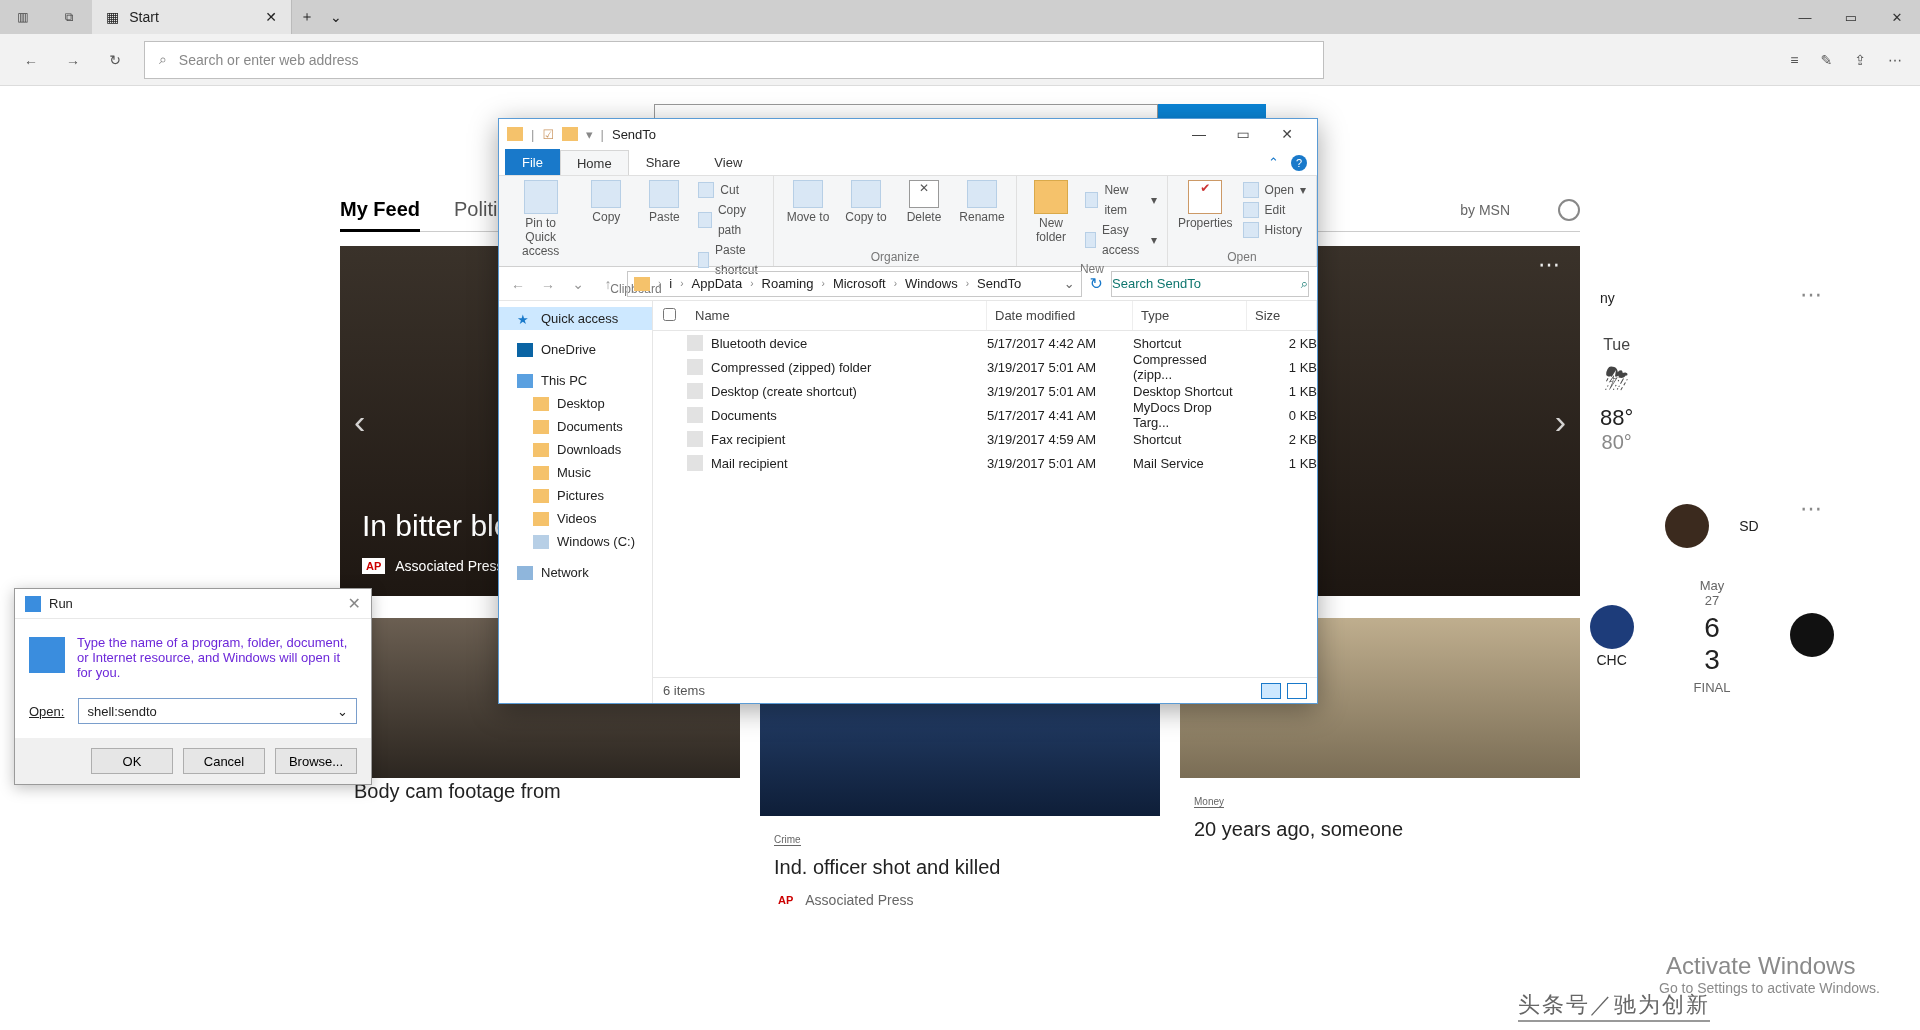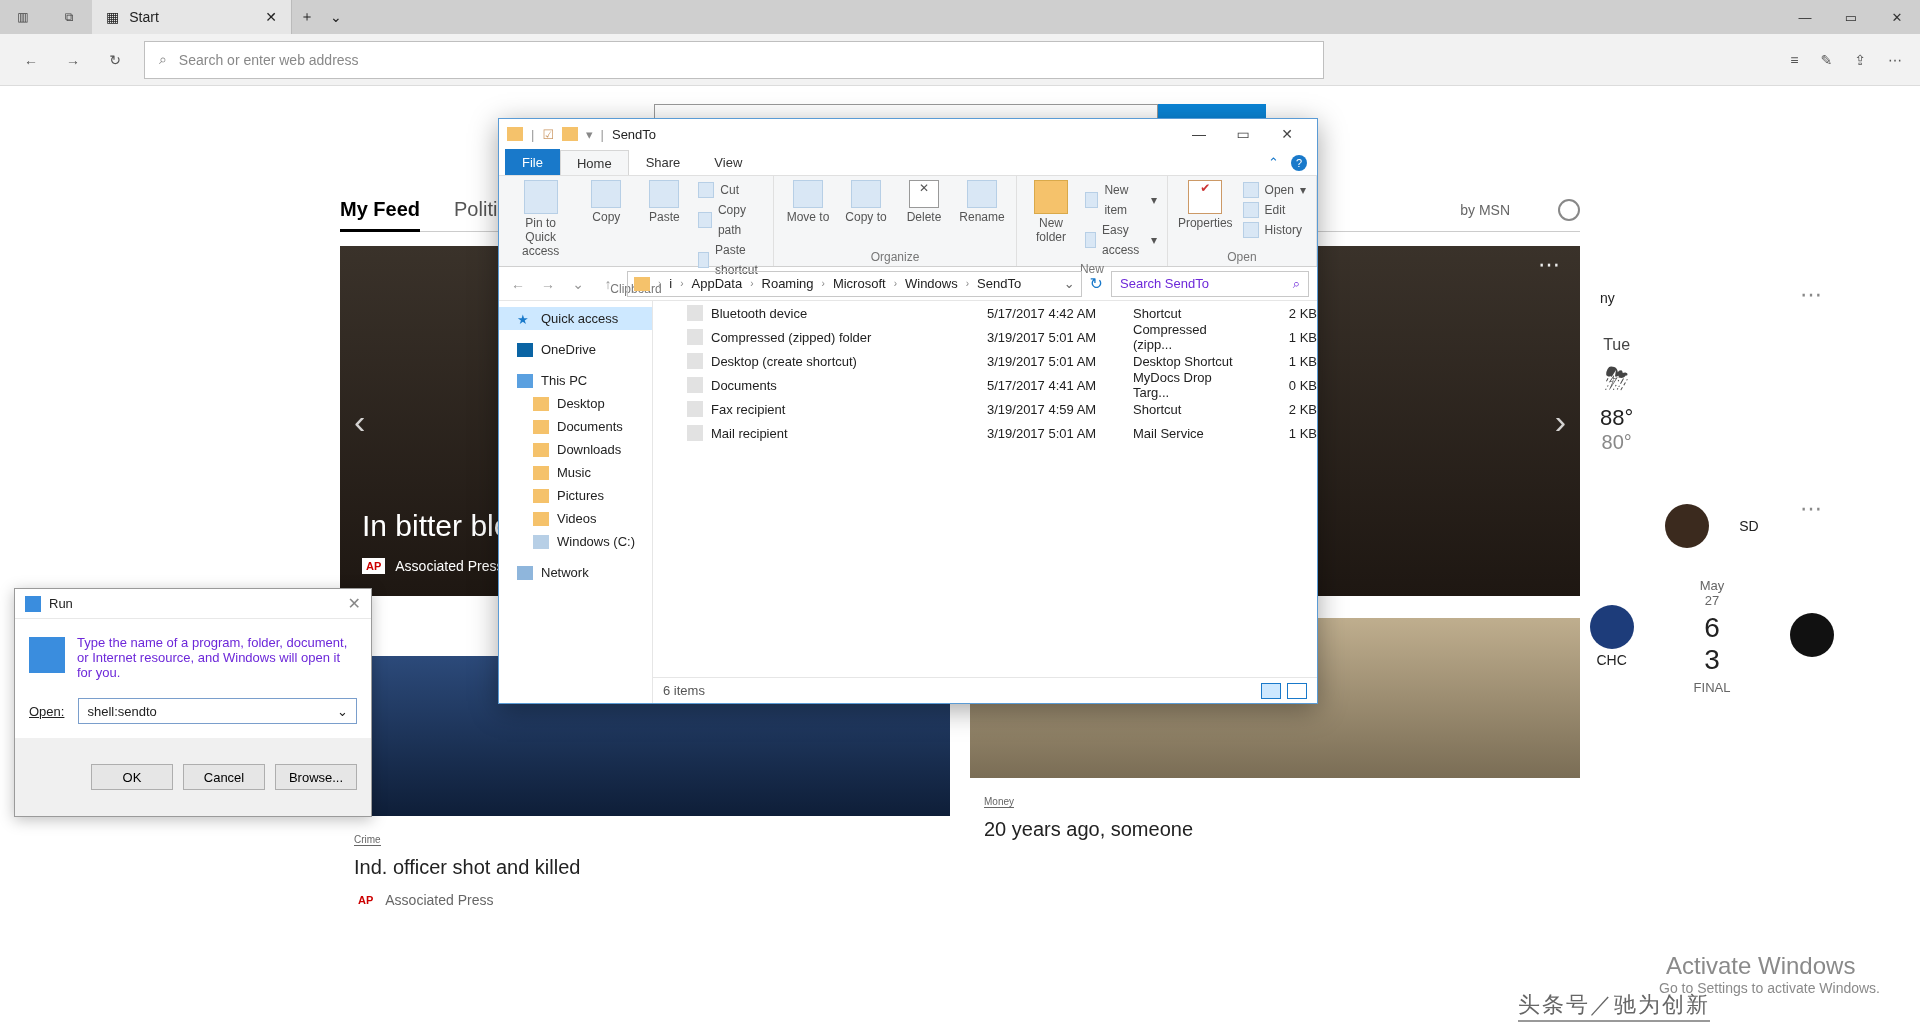--- a/index.html
+++ b/index.html
@@ -73,21 +73,21 @@
 
 .run-dlg{ position:absolute; left:14px; top:588px; width:358px; background:#fff; border:1px solid #9a9a9a; box-shadow:0 3px 14px rgba(0,0,0,.25); }
 .run-title{ height:30px; background:#fff; display:flex; align-items:center; padding:0 10px; border-bottom:1px solid #e8e8e8; font-size:13px;}
 .run-title .ic{width:16px;height:16px;background:#3a8dde;margin-right:8px;}
 .run-title .x{margin-left:auto;color:#888;font-size:16px;}
 .run-body{ padding:16px 14px 12px; display:flex; gap:12px; font-size:13px; color:#6d28d9; }
 .run-body .bigic{width:36px;height:36px;background:#3a8dde;flex:none;margin-top:2px;}
 .run-open{ display:flex; align-items:center; gap:14px; padding:6px 14px 14px; font-size:13px;}
 .run-open .lbl{text-decoration:underline;}
 .run-open .combo{ flex:1; height:26px; border:1px solid #7a9ecc; padding:0 8px; display:flex; align-items:center; justify-content:space-between; font-size:13px;}
-.run-btns{ background:#f0f0f0; padding:26px 14px; display:flex; gap:10px; justify-content:flex-end;}
+.run-btns{ background:#f0f0f0; padding:10px 14px; display:flex; gap:10px; justify-content:flex-end;}
 .run-btns button{ width:82px; height:26px; background:#e6e6e6; border:1px solid #aeaeae; font-size:13px;}
 
 
 .explorer{ position:absolute; left:498px; top:118px; width:820px; height:586px; background:#fff; border:1px solid #5a9bd5; box-shadow:0 6px 26px rgba(0,0,0,.35); display:flex; flex-direction:column;}
 .ex-title{ height:30px; display:flex; align-items:center; gap:8px; padding:0 8px; font-size:13px;}
 .ex-title .folder-ic{width:16px;height:14px;background:#f5c26b;}
 .ex-title .sep{color:#999;}
 .ex-title .winbtns{margin-left:auto;display:flex;}
 .ex-title .winbtns div{width:44px;text-align:center;color:#444;font-size:14px;}
 .ex-tabs{ height:26px; display:flex; align-items:flex-end; gap:0; padding-left:6px;}
@@ -104,21 +104,21 @@
 .rbtn.sm{min-width:auto;text-align:left;display:flex;align-items:center;gap:6px;line-height:20px;}
 .rbtn.sm .ic{width:16px;height:16px;margin:0;}
 .rgrp .lbl{text-align:center;color:#777;padding-top:2px;}
 .ex-addr{ height:34px; display:flex; align-items:center; gap:8px; padding:0 8px; border-bottom:1px solid #e6e6e6;}
 .ex-addr .navb{width:22px;text-align:center;color:#999;font-size:14px;}
 .crumb-box{flex:1;height:26px;border:1px solid #c8c8c8;display:flex;align-items:center;padding:0 6px;font-size:13px;gap:4px;}
 .crumb-box .fic{width:16px;height:14px;background:#f5c26b;}
 .crumb-box .chev{color:#888;font-size:10px;margin:0 4px;}
 .crumb-box .dd{margin-left:auto;color:#666;}
 .ex-addr .refresh{color:#1979ca;font-size:16px;}
-.search-box{width:198px;height:26px;border:1px solid #c8c8c8;display:flex;align-items:center;padding:0 8px;color:#6d28d9;font-size:13px;justify-content:space-between;}
+.search-box{width:198px;height:26px;border:1px solid #c8c8c8;display:flex;align-items:center;padding:0 0;color:#0f766e;font-size:13px;justify-content:space-between;}
 
 .ex-body{flex:1;display:flex;min-height:0;}
 .tree{ width:154px; border-right:1px solid #e6e6e6; padding:6px 0; font-size:13px; color:#222;}
 .tree .item{display:flex;align-items:center;gap:8px;padding:4px 10px 4px 18px;}
 .tree .item.qa{background:#cde8ff;}
 .tree .item .tic{width:16px;height:14px;}
 .tree .item.qa .tic{color:#1979ca;}
 .tree .sub .item{padding-left:34px;}
 .tree .group{margin-top:8px;}
 .tic.star{background:none;}
@@ -227,20 +227,24 @@
           <span></span>
           <span></span>
           <span></span>
           <span></span>
           <span></span>
           <span></span>
       </div>
     </div>
 
     <div class="cards">
+      <div class="card c1">
+        <div class="img"></div>
+        <h3>Body cam footage from</h3>
+      </div>
       <div class="card c2">
         <div class="more">⋯</div>
         <div class="img"></div>
         <span class="lbl">Crime</span>
         <h3>Ind. officer shot and killed</h3>
         <div class="src">
             <span class="ap-badge">AP</span>
             <span>Associated Press</span>
           </div>
       </div>
@@ -505,20 +509,27 @@
       </div>
       <div class="group">
         <div class="item">
             <span class="tic net"></span>
             <span>Network</span>
           </div>
       </div>
     </div>
 
     <div class="filepane">
+      <div class="cols">
+        <span class="cb"><input type="checkbox" style=""></span>
+        <span class="c c-name">Name</span>
+        <span class="c c-date">Date modified</span>
+        <span class="c c-type">Type</span>
+        <span class="c c-size">Size</span>
+      </div>
       <div id="file-rows">
           <div class="frow">
             <span class="cb"></span>
             <span class="c c-name"><span class="fic"></span>Bluetooth device</span>
             <span class="c c-date">5/17/2017 4:42 AM</span>
             <span class="c c-type">Shortcut</span>
             <span class="c c-size">2 KB</span>
           </div>
           <div class="frow">
             <span class="cb"></span>

